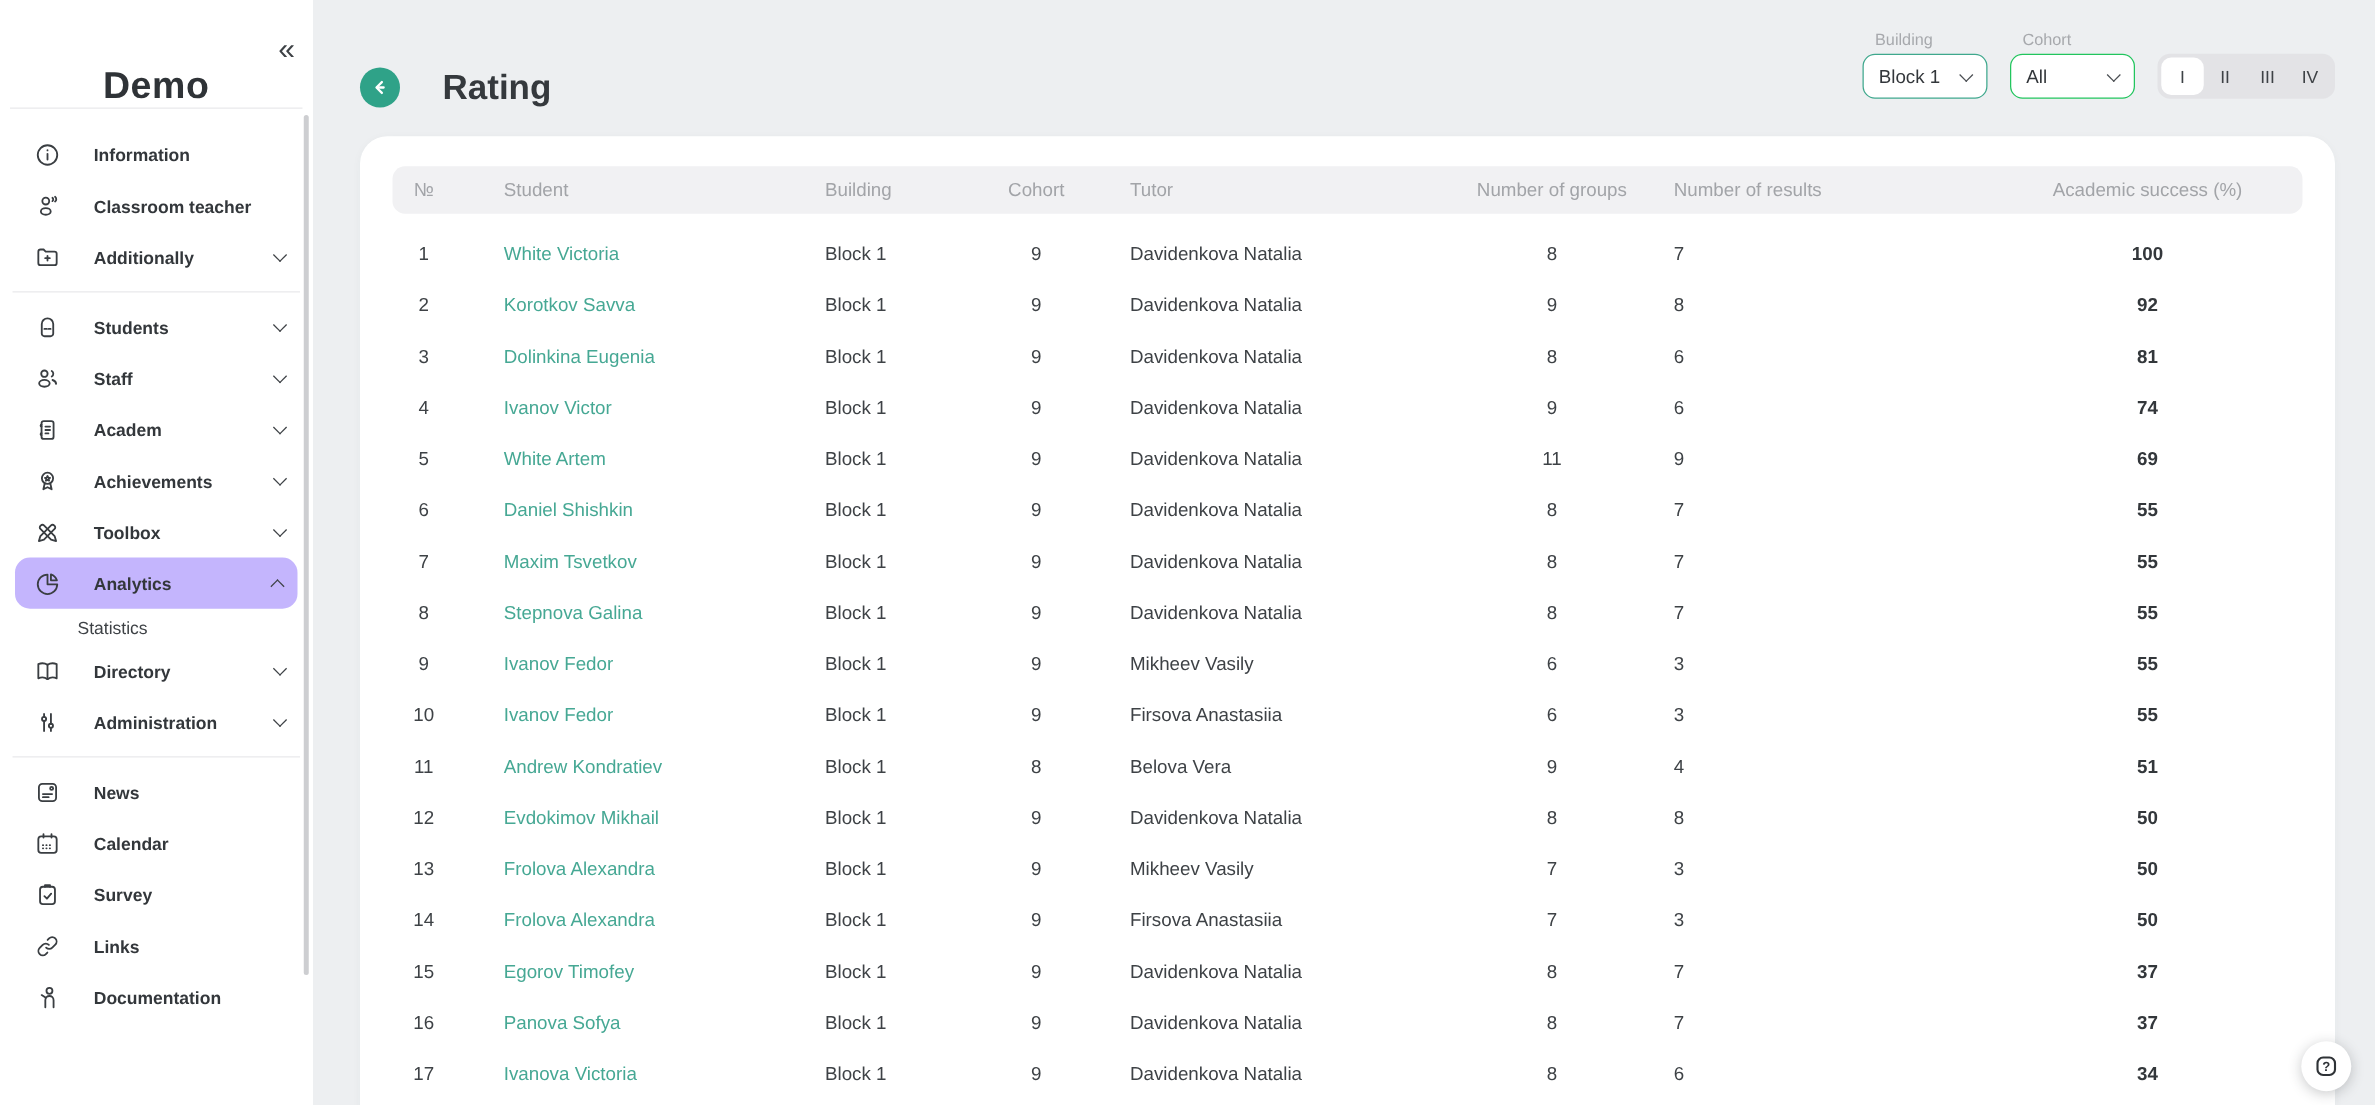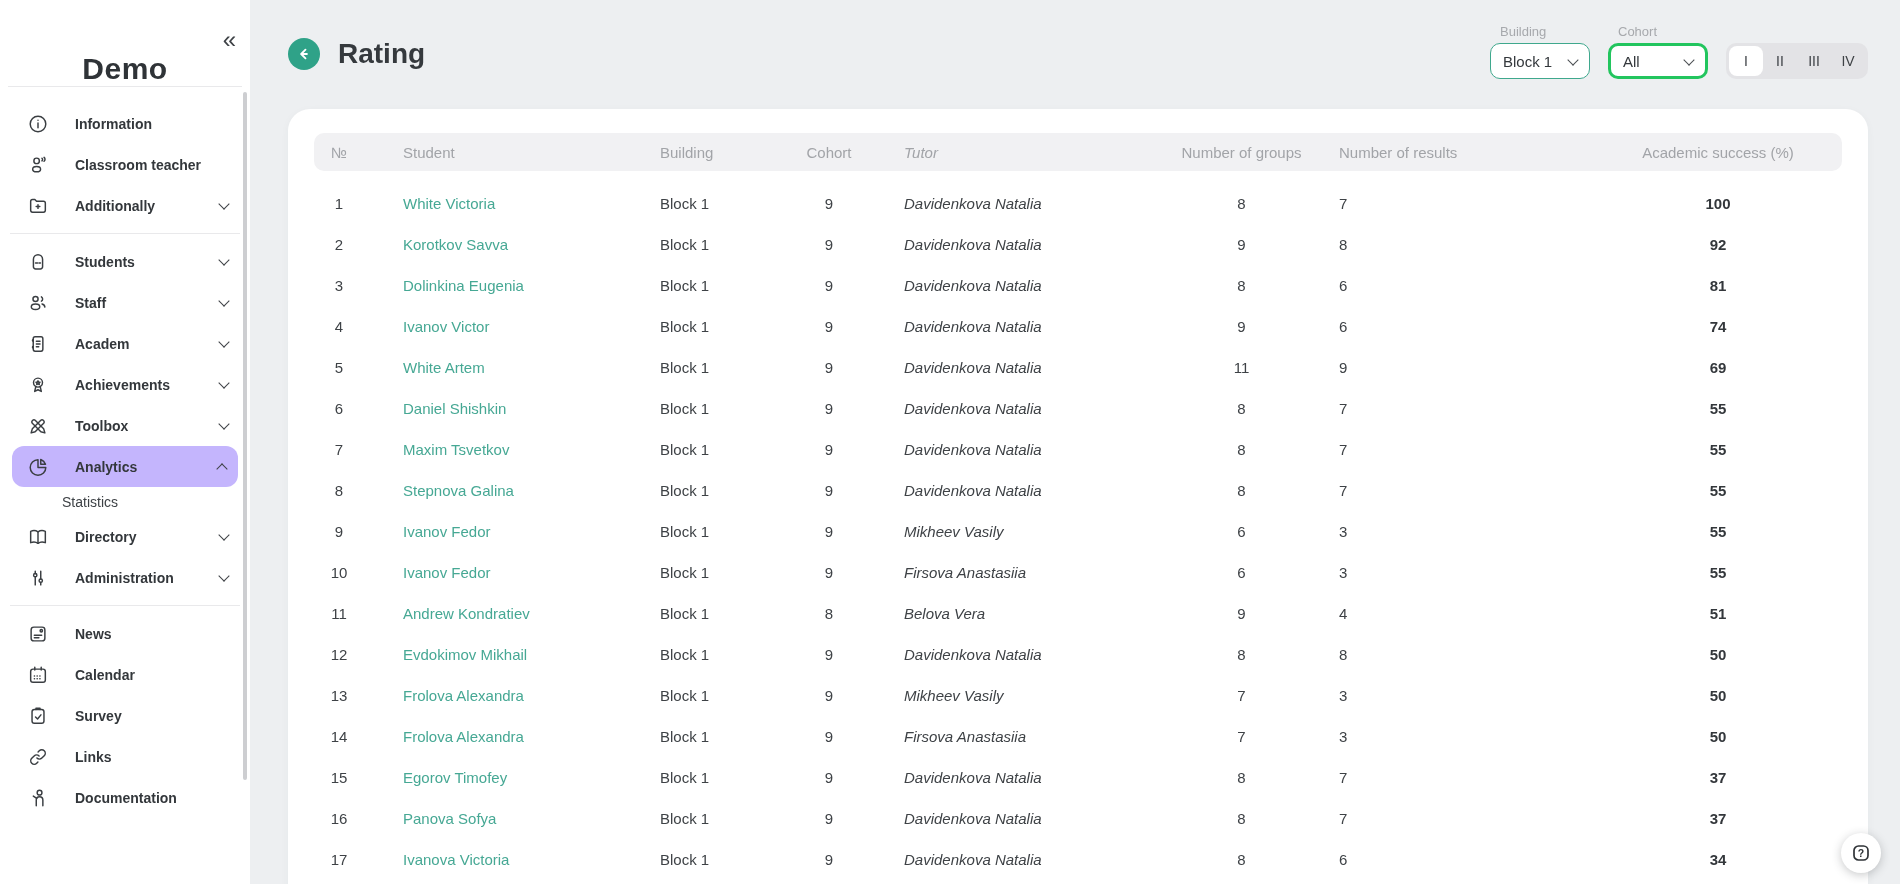--- a/index.html
+++ b/index.html
@@ -25,40 +25,40 @@
   .chev { width:8px; height:8px; border-right:1.8px solid #3e4246; border-bottom:1.8px solid #3e4246; transform:rotate(45deg); margin-right:6px; margin-top:-3px; }
   .chev.up { transform:rotate(-135deg); margin-top:4px; }
   .sb-sub { height:29px; display:flex; align-items:center; padding-left:62px; font-size:14px; color:#3e4246; cursor:pointer; }
   .sb-scrollbar { position:absolute; right:3px; top:92px; width:4px; height:688px; background:#cdced1; border-radius:2px; }
   
   .main { margin-left:250px; padding:24px 32px 0 38px; height:884px; }
   .topbar { height:85px; display:flex; justify-content:space-between; align-items:flex-start; }
   .title-group { display:flex; align-items:center; gap:18px; padding-top:14px; }
   .back-btn { width:32px; height:32px; border-radius:50%; background:#2fa288; border:none; cursor:pointer; display:flex; align-items:center; justify-content:center; padding:0; }
   .back-btn svg { width:20px; height:20px; stroke:#fff; stroke-width:2.2; fill:none; stroke-linecap:round; stroke-linejoin:round; }
-  h1.page-title { margin:0; font-size:28px; font-weight:bold; color:#35393d; }
+  h1.page-title { margin:16px; font-size:28px; font-weight:bold; color:#35393d; }
   .filters { display:flex; gap:18px; align-items:flex-end; }
   .filter-label { font-size:13px; color:#a7a9ad; margin:0 0 4px 10px; }
-  .select { width:100px; height:36px; background:#fff; border:3px solid #22c55e; border-radius:10px; display:flex; align-items:center; justify-content:space-between; padding:0 12px; font-size:15px; color:#33373b; cursor:pointer; }
+  .select { width:100px; height:36px; background:#fff; border:1px solid #22c55e; border-radius:10px; display:flex; align-items:center; justify-content:space-between; padding:0 12px; font-size:15px; color:#33373b; cursor:pointer; }
   .select .chev { margin:0; margin-top:-3px; border-color:#4a4e52; }
   .select.accent { border:1px solid #3fa88d; }
   .segmented { display:flex; background:#e3e3e6; border-radius:10px; padding:3px; height:36px; }
   .seg { width:34px; border:none; background:transparent; border-radius:8px; font-size:14px; color:#3e4246; cursor:pointer; font-family:inherit; }
   .seg.selected { background:#fff; }
   
   .card { background:#fff; border-radius:22px; padding:24px 26px; height:920px; box-shadow:0 2px 8px rgba(60,64,67,.04); }
   .thead, .trow { display:grid; grid-template-columns:50px 280px 150px 70px 280px 195px 255px 1fr; align-items:center; }
   .thead { background:#f1f1f3; border-radius:10px; height:38px; color:#a2a4a8; font-size:15px; }
   .tbody { padding-top:12px; }
   .trow { height:41px; font-size:15px; color:#3e4246; }
   .thead > :nth-child(1), .trow > :nth-child(1) { text-align:center; }
   .thead > :nth-child(2), .trow > :nth-child(2) { padding-left:39px; }
   .thead > :nth-child(3), .trow > :nth-child(3) { padding-left:16px; }
   .thead > :nth-child(4), .trow > :nth-child(4) { text-align:center; }
-  .thead > :nth-child(5), .trow > :nth-child(5) { padding-left:40px;font-style:italic; }
+  .thead > :nth-child(5), .trow > :nth-child(5) { padding-left:40px; }
   .thead > :nth-child(6), .trow > :nth-child(6) { text-align:center; }
   .thead > :nth-child(7), .trow > :nth-child(7) { text-align:left; }
   .thead > :nth-child(8), .trow > :nth-child(8) { text-align:center; }
   .td-student { color:#46a894; cursor:pointer; }
   .td-success { font-weight:bold; color:#33373b; }
   
   .help-fab { position:fixed; right:19px; bottom:11px; width:40px; height:40px; border-radius:50%; background:#fff; border:none; box-shadow:0 2px 10px rgba(40,44,48,.25); cursor:pointer; display:flex; align-items:center; justify-content:center; padding:0; }
   .help-fab svg { width:24px; height:24px; stroke:#2f3337; stroke-width:1.7; fill:none; stroke-linecap:round; stroke-linejoin:round; }
 </style>
 </head>

